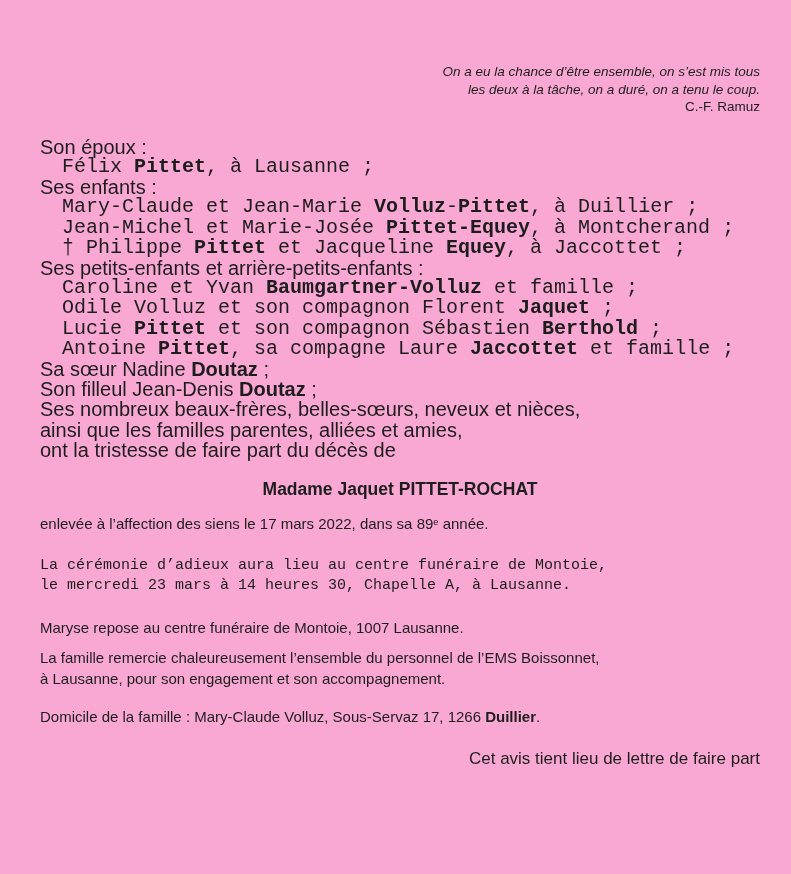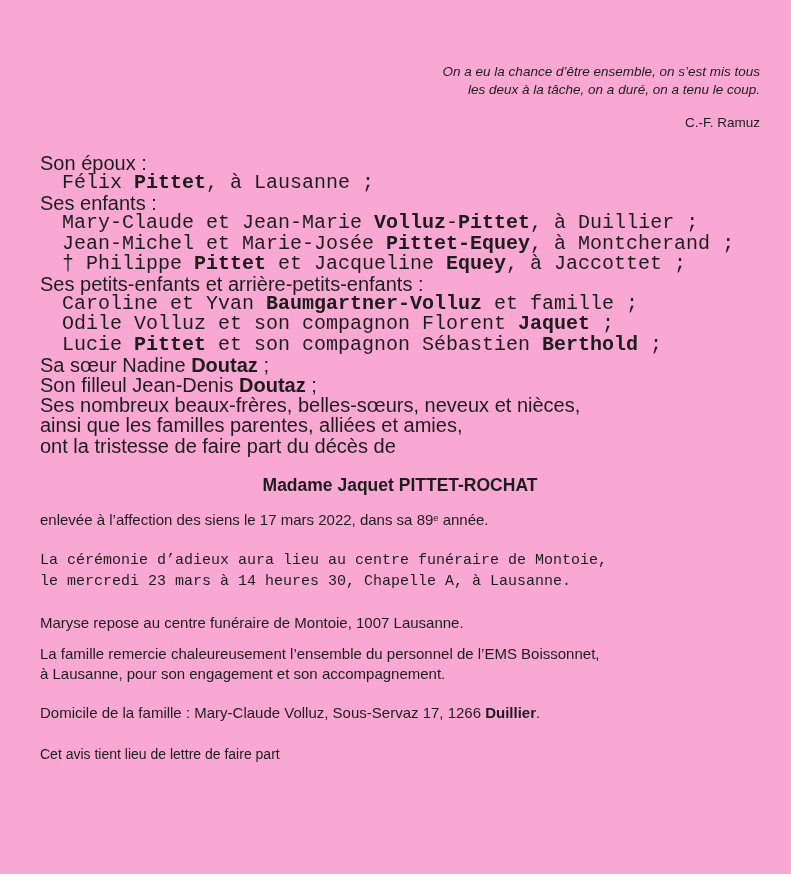--- a/index.html
+++ b/index.html
@@ -18,21 +18,21 @@
     background: #f9a8d4;
     overflow: hidden;
   }
   
   .quote {
     text-align: right;
     font-style: italic;
     font-size: 13.5px;
     line-height: 17.6px;
   }
-  .quote .quote-author { font-style: normal; margin-top: 16px; }
+  .quote .quote-author { font-style: normal; }
 
   
   .family-list {
     margin-top: 21px;
     font-size: 20px;
     line-height: 20.2px;
   }
   .doc-line { white-space: pre-wrap; }
   .doc-line.indented { padding-left: 22px; font-family: Liberation Mono, monospace; }
 
@@ -56,23 +56,23 @@
     line-height: 20.5px;
   }
   .death    { margin-top: 13px; }
   .ceremony { margin-top: 21px; font-family: Liberation Mono, monospace; }
   .repose   { margin-top: 21px; }
   .thanks   { margin-top: 10px; }
   .domicile { margin-top: 18px; }
 
   .closing {
     margin-top: 21px;
-    font-size: 14px;
+    font-size: 17px;
     line-height: 20.5px;
-    text-align: left;
+    text-align: right;
   }
 </style>
 </head>
 <body>
 
 <div class="page">
 
   <div class="quote">
     <div>On a eu la chance d’être ensemble, on s’est mis tous</div>
     <div>les deux à la tâche, on a duré, on a tenu le coup.</div>
@@ -83,20 +83,21 @@
       <div class="doc-line"><span>Son époux :</span></div>
       <div class="doc-line indented"><span>Félix </span><span class="b">Pittet</span><span>, à Lausanne ;</span></div>
       <div class="doc-line"><span>Ses enfants :</span></div>
       <div class="doc-line indented"><span>Mary-Claude et Jean-Marie </span><span class="b">Volluz</span><span>-</span><span class="b">Pittet</span><span>, à Duillier ;</span></div>
       <div class="doc-line indented"><span>Jean-Michel et Marie-Josée </span><span class="b">Pittet-Equey</span><span>, à Montcherand ;</span></div>
       <div class="doc-line indented"><span>† Philippe </span><span class="b">Pittet</span><span> et Jacqueline </span><span class="b">Equey</span><span>, à Jaccottet ;</span></div>
       <div class="doc-line"><span>Ses petits-enfants et arrière-petits-enfants :</span></div>
       <div class="doc-line indented"><span>Caroline et Yvan </span><span class="b">Baumgartner-Volluz</span><span> et famille ;</span></div>
       <div class="doc-line indented"><span>Odile Volluz et son compagnon Florent </span><span class="b">Jaquet</span><span> ;</span></div>
       <div class="doc-line indented"><span>Lucie </span><span class="b">Pittet</span><span> et son compagnon Sébastien </span><span class="b">Berthold</span><span> ;</span></div>
+      <div class="doc-line indented"><span>Antoine </span><span class="b">Pittet</span><span>, sa compagne Laure </span><span class="b">Jaccottet</span><span> et famille ;</span></div>
       <div class="doc-line"><span>Sa sœur Nadine </span><span class="b">Doutaz</span><span> ;</span></div>
       <div class="doc-line"><span>Son filleul Jean-Denis </span><span class="b">Doutaz</span><span> ;</span></div>
       <div class="doc-line"><span>Ses nombreux beaux-frères, belles-sœurs, neveux et nièces,</span></div>
       <div class="doc-line"><span>ainsi que les familles parentes, alliées et amies,</span></div>
       <div class="doc-line"><span>ont la tristesse de faire part du décès de</span></div>
     </div>
 
   <div class="title">Madame Jaquet PITTET-ROCHAT</div>
 
   <div class="para death">

